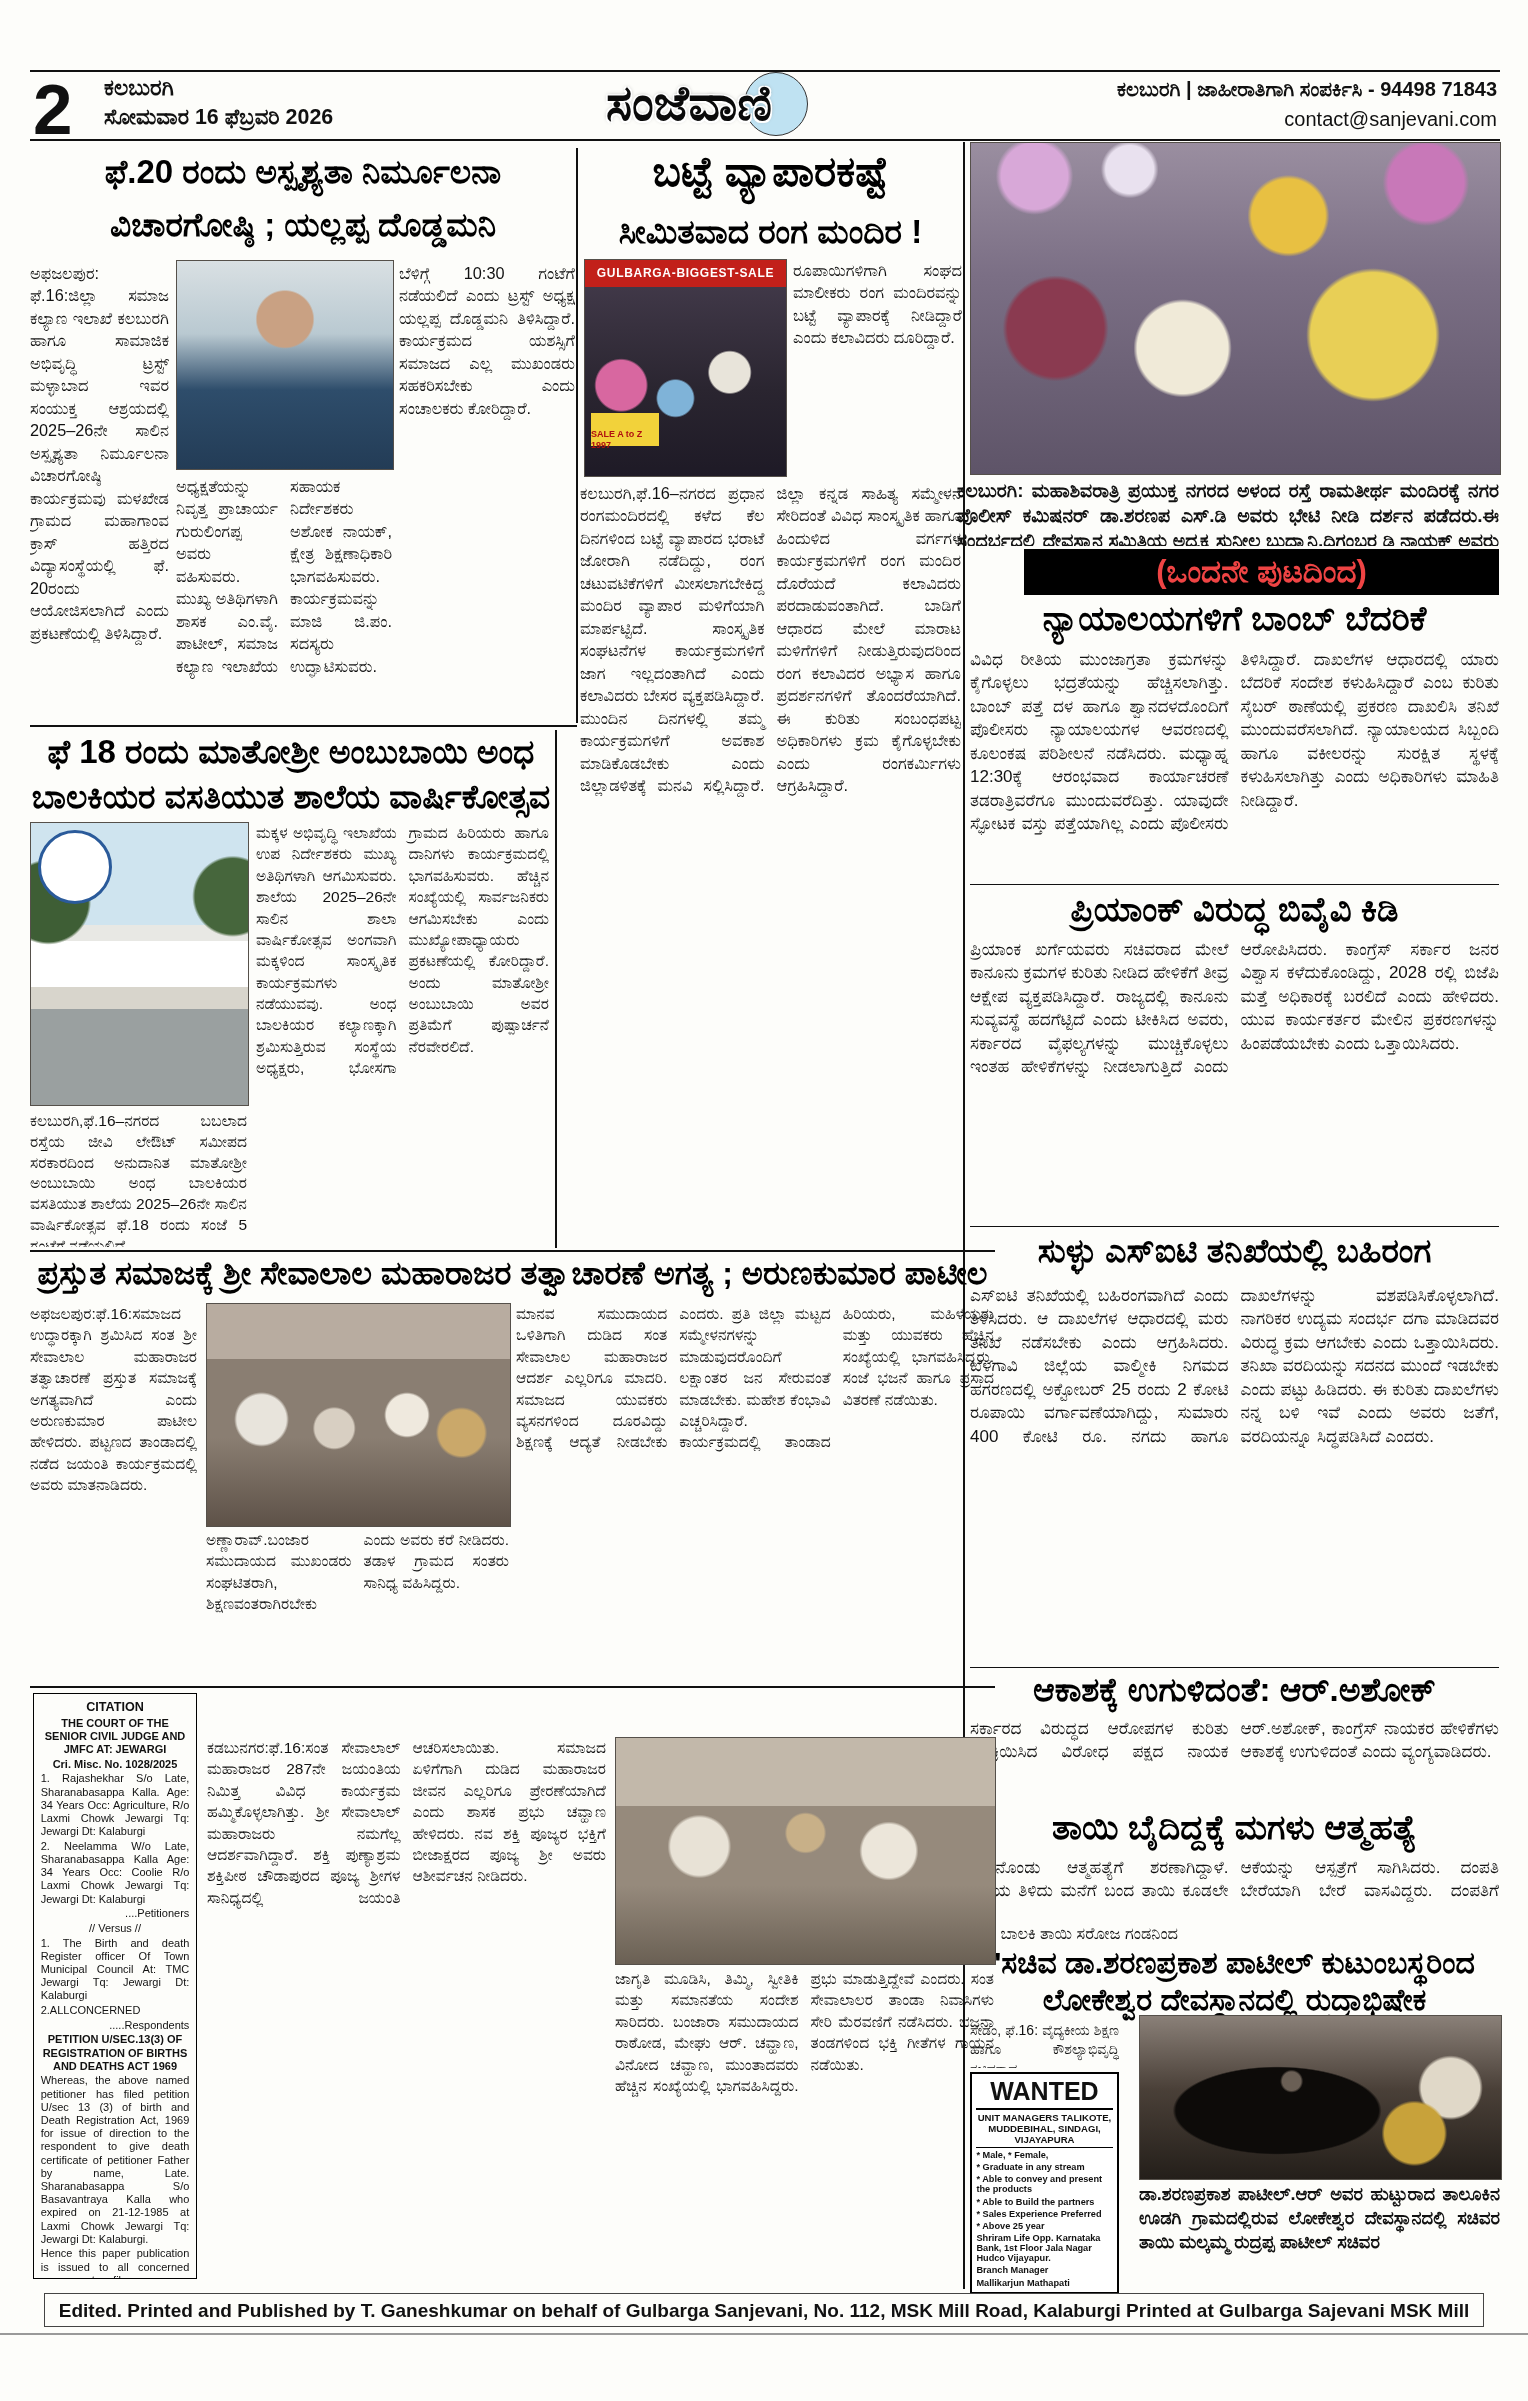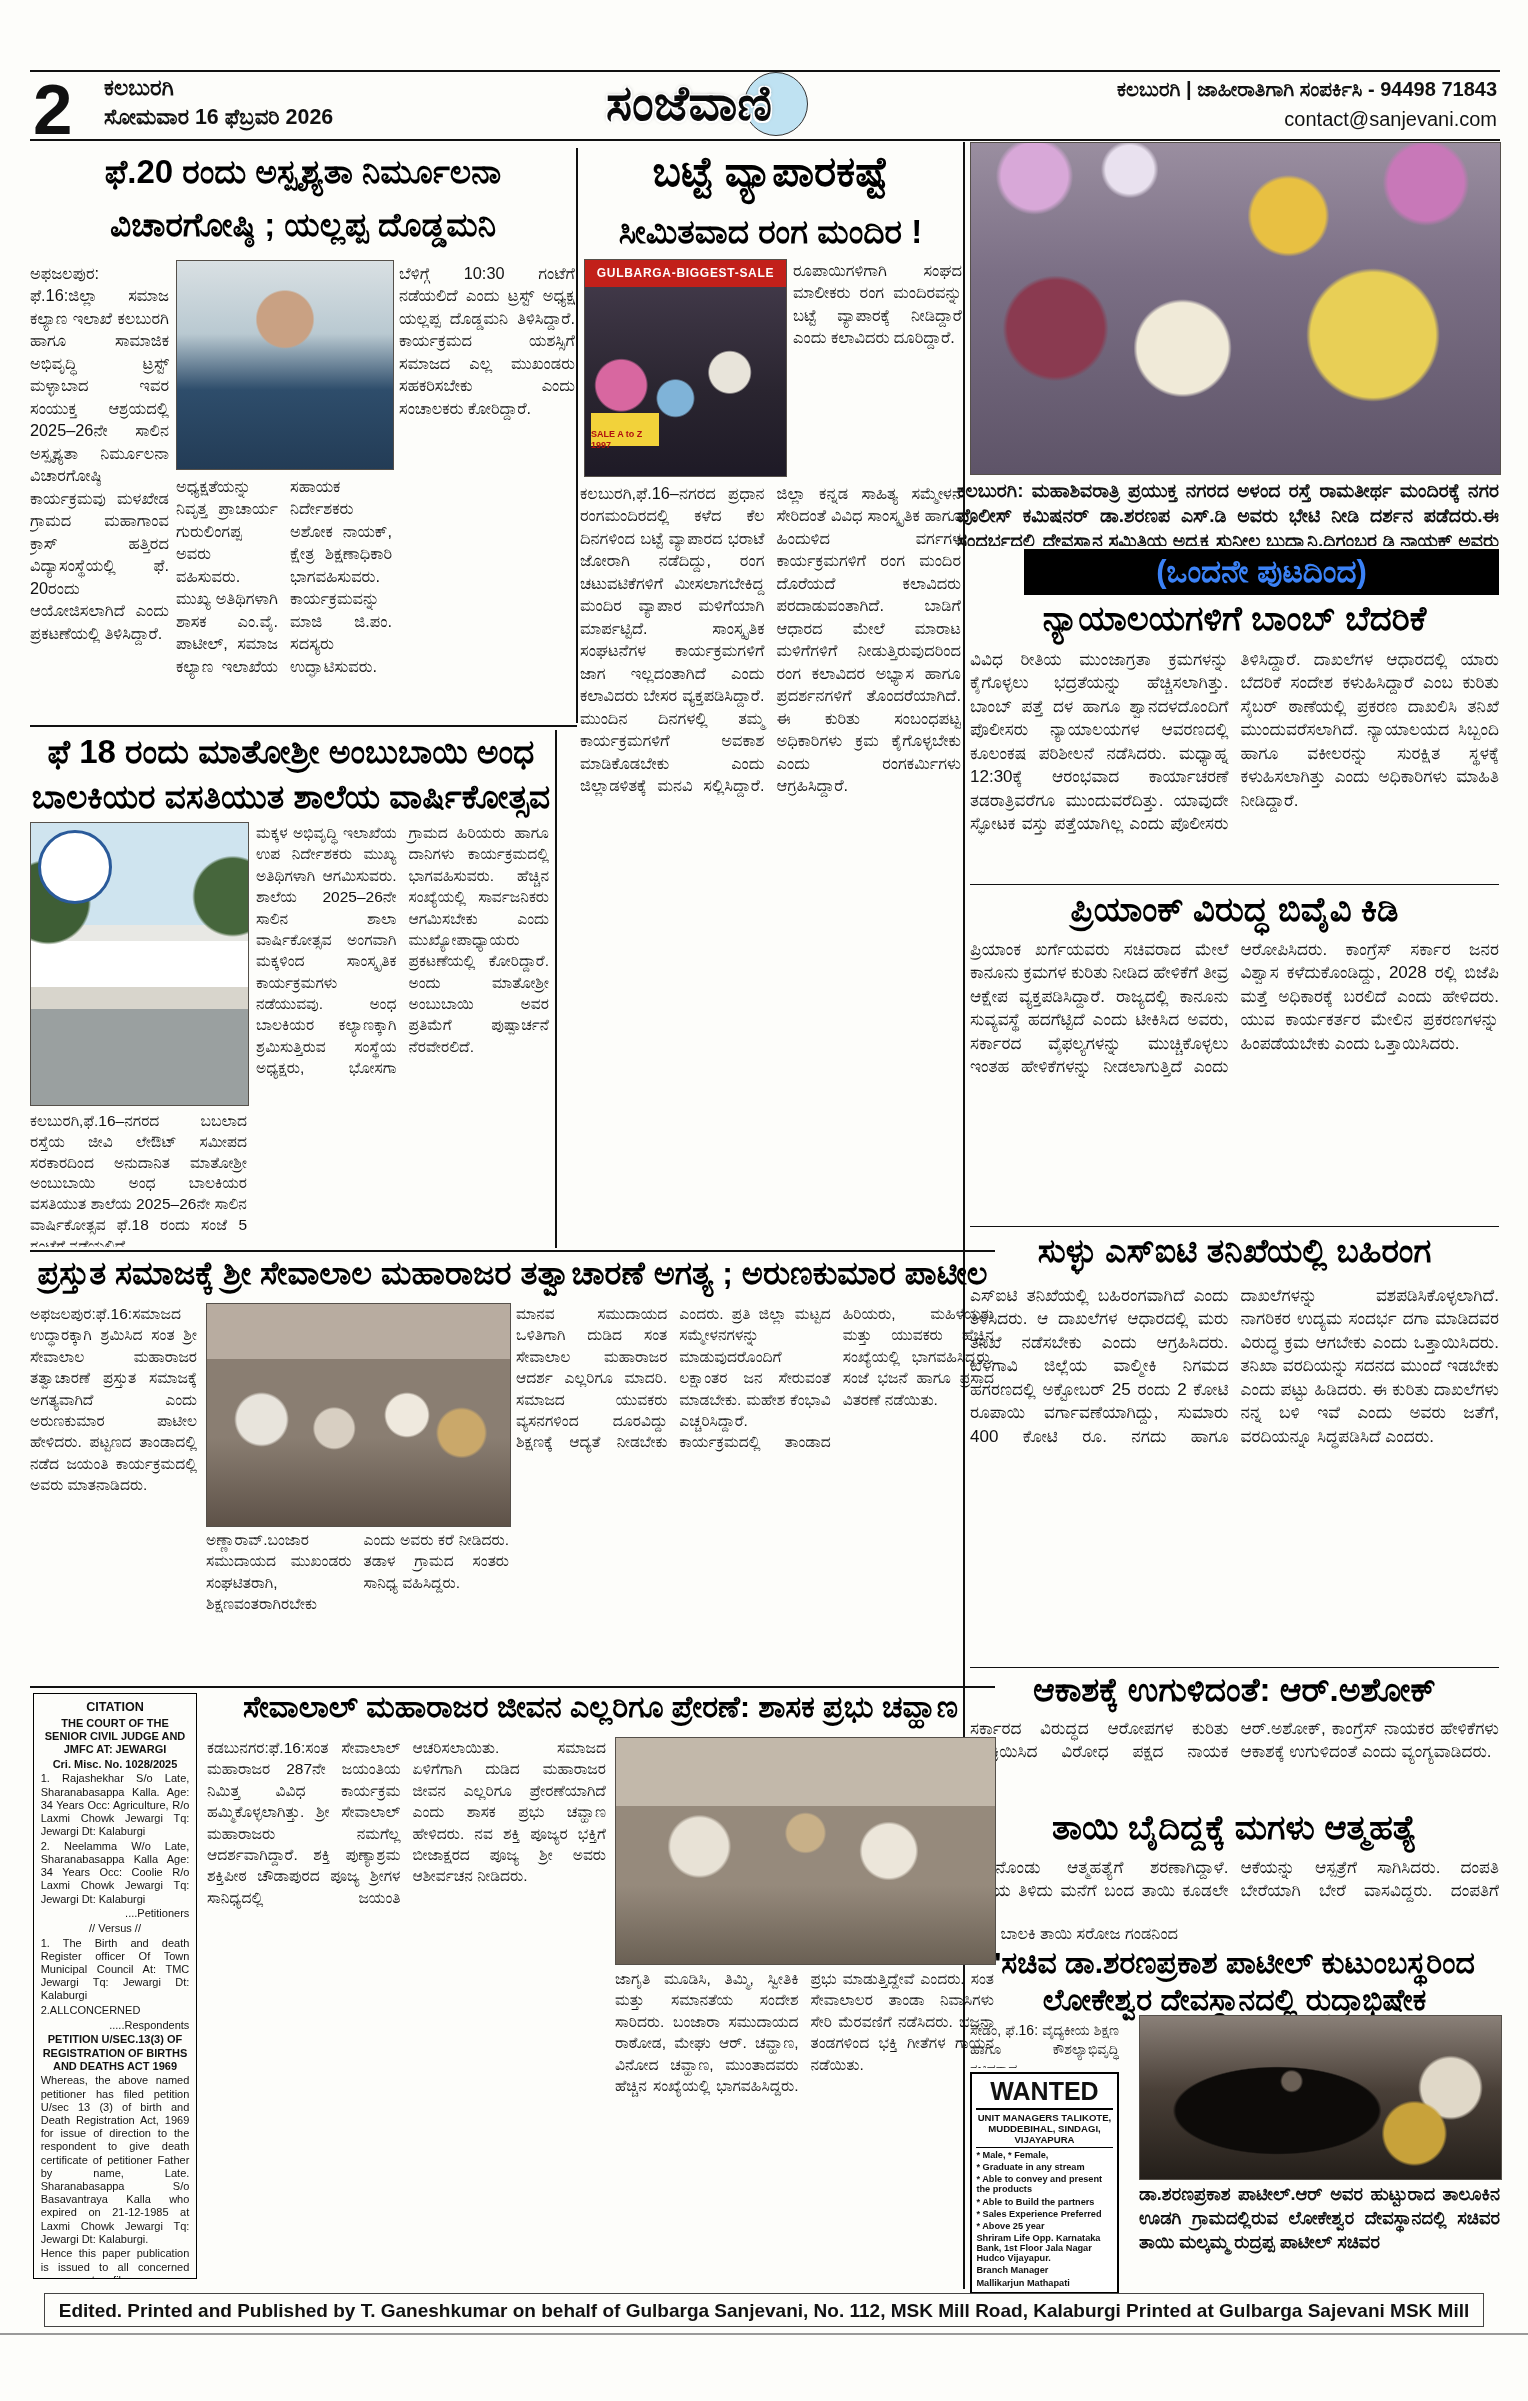--- a/index.html
+++ b/index.html
@@ -7,21 +7,21 @@
         font-family:"Liberation Sans","DejaVu Sans",sans-serif;color:#111;overflow:hidden;}
   .abs{position:absolute;}
   .rule{background:#111;}
   .head{font-weight:bold;color:#000;text-align:center;}
   .body-text{font-size:16.3px;line-height:1.38;text-align:justify;overflow:hidden;}
   .small-body{font-size:15.5px;line-height:1.34;text-align:justify;overflow:hidden;}
   .cols2{column-count:2;column-gap:12px;}
   .cols3{column-count:3;column-gap:12px;}
   .photo{border:0.7px solid #55504a;background-repeat:no-repeat;background-size:cover;}
   .caption{font-weight:bold;line-height:1.32;text-align:justify;overflow:hidden;}
-  .banner-black{background:#000;color:#3b82f6;font-weight:bold;text-align:center;}
+  .banner-black{background:#000;color:#ef4444;font-weight:bold;text-align:center;}
   
   .pageno{font-size:71px;font-weight:bold;line-height:1;}
   .logo-circle{position:absolute;left:138px;top:-3px;width:62px;height:62px;border-radius:50%;
                background:#bfe2f2;border:1.5px solid #333;}
   .logo-text{position:relative;font-size:49px;font-weight:bold;color:#0a0a0a;
              text-shadow:-1.5px -1.5px 0 #fff,1.5px -1.5px 0 #fff,-1.5px 1.5px 0 #fff,1.5px 1.5px 0 #fff,0 0 4.4px #999;}
   
   .ph-portrait{background:
      radial-gradient(circle at 50% 28%, #c9a183 0 15%, rgba(0,0,0,0) 16%),
      linear-gradient(180deg,#d9e0e3 0%,#b9c9d1 35%,#2e4d6b 62%,#233c56 100%);}
@@ -188,21 +188,20 @@
       <div class="c-right">....Petitioners</div>
       <div class="c-center">// Versus //</div>
       <div class="c-p">1. The Birth and death Register officer Of Town Municipal Council At: TMC Jewargi Tq: Jewargi Dt: Kalaburgi</div>
       <div class="c-p">2.ALLCONCERNED</div>
       <div class="c-right">.....Respondents</div>
       <div class="c-bold-center">PETITION U/SEC.13(3) OF REGISTRATION OF BIRTHS AND DEATHS ACT 1969</div>
       <div class="c-p">Whereas, the above named petitioner has filed petition U/sec 13 (3) of birth and Death Registration Act, 1969 for issue of direction to the respondent to give death certificate of petitioner Father by name, Late. Sharanabasappa S/o Basavantraya Kalla who expired on 21-12-1985 at Laxmi Chowk Jewargi Tq: Jewargi Dt: Kalaburgi.</div>
       <div class="c-p">Hence this paper publication is issued to all concerned persons to file necessary objections if any on 01-04-26 At 11-00 AM Given under my hand and seal of this court on this the 5th day of FEB-2026</div>
     </div>
 
-  <div class="abs head" style="left:207px;top:1690px;width:787px;font-size:30px;">ಸೇವಾಲಾಲ್ ಮಹಾರಾಜರ ಜೀವನ ಎಲ್ಲರಿಗೂ ಪ್ರೇರಣೆ: ಶಾಸಕ ಪ್ರಭು ಚವ್ಹಾಣ</div>
   <div class="abs body-text cols2" style="left:207px;top:1737px;width:399px;height:550px;font-size:15.5px;">ಕಡಬುನಗರ:ಫೆ.16:ಸಂತ ಸೇವಾಲಾಲ್ ಮಹಾರಾಜರ 287ನೇ ಜಯಂತಿಯ ನಿಮಿತ್ತ ವಿವಿಧ ಕಾರ್ಯಕ್ರಮ ಹಮ್ಮಿಕೊಳ್ಳಲಾಗಿತ್ತು. ಶ್ರೀ ಸೇವಾಲಾಲ್ ಮಹಾರಾಜರು ನಮಗೆಲ್ಲ ಆದರ್ಶವಾಗಿದ್ದಾರೆ. ಶಕ್ತಿ ಪುಣ್ಯಾಶ್ರಮ ಶಕ್ತಿಪೀಠ ಚೌಡಾಪುರದ ಪೂಜ್ಯ ಶ್ರೀಗಳ ಸಾನಿಧ್ಯದಲ್ಲಿ ಜಯಂತಿ ಆಚರಿಸಲಾಯಿತು. ಸಮಾಜದ ಏಳಿಗೆಗಾಗಿ ದುಡಿದ ಮಹಾರಾಜರ ಜೀವನ ಎಲ್ಲರಿಗೂ ಪ್ರೇರಣೆಯಾಗಿದೆ ಎಂದು ಶಾಸಕ ಪ್ರಭು ಚವ್ಹಾಣ ಹೇಳಿದರು. ನವ ಶಕ್ತಿ ಪೂಜ್ಯರ ಭಕ್ತಿಗೆ ಬೀಜಾಕ್ಷರದ ಪೂಜ್ಯ ಶ್ರೀ ಅವರು ಆಶೀರ್ವಚನ ನೀಡಿದರು.</div>
   <div class="abs photo ph-crowd2" style="left:615px;top:1737px;width:379px;height:226px;"></div>
   <div class="abs body-text cols2" style="left:615px;top:1968px;width:379px;height:319px;font-size:15.5px;">ಜಾಗೃತಿ ಮೂಡಿಸಿ, ತಿಮ್ಮಿ, ಸ್ವೀತಿಕಿ ಮತ್ತು ಸಮಾನತೆಯ ಸಂದೇಶ ಸಾರಿದರು. ಬಂಜಾರಾ ಸಮುದಾಯದ ರಾಠೋಡ, ಮೇಘು ಆರ್. ಚವ್ಹಾಣ, ವಿನೋದ ಚವ್ಹಾಣ, ಮುಂತಾದವರು ಹೆಚ್ಚಿನ ಸಂಖ್ಯೆಯಲ್ಲಿ ಭಾಗವಹಿಸಿದ್ದರು. ಪ್ರಭು ಮಾಡುತ್ತಿದ್ದೇವೆ ಎಂದರು. ಸಂತ ಸೇವಾಲಾಲರ ತಾಂಡಾ ನಿವಾಸಿಗಳು ಸೇರಿ ಮೆರವಣಿಗೆ ನಡೆಸಿದರು. ಭಜನಾ ತಂಡಗಳಿಂದ ಭಕ್ತಿ ಗೀತೆಗಳ ಗಾಯನ ನಡೆಯಿತು.</div>
 
   <div class="abs imprint" style="left:44px;top:2293px;width:1440px;height:34px;line-height:33px;box-sizing:border-box;">Edited. Printed and Published by T. Ganeshkumar on behalf of Gulbarga Sanjevani, No. 112, MSK Mill Road, Kalaburgi Printed at Gulbarga Sajevani MSK Mill Road, KALABURGI-585 103. RNI No.58180/94</div>
   <div class="abs" style="left:0;top:2333px;width:1528px;height:1.5px;background:#999;"></div>
 
 </div>
 
 

